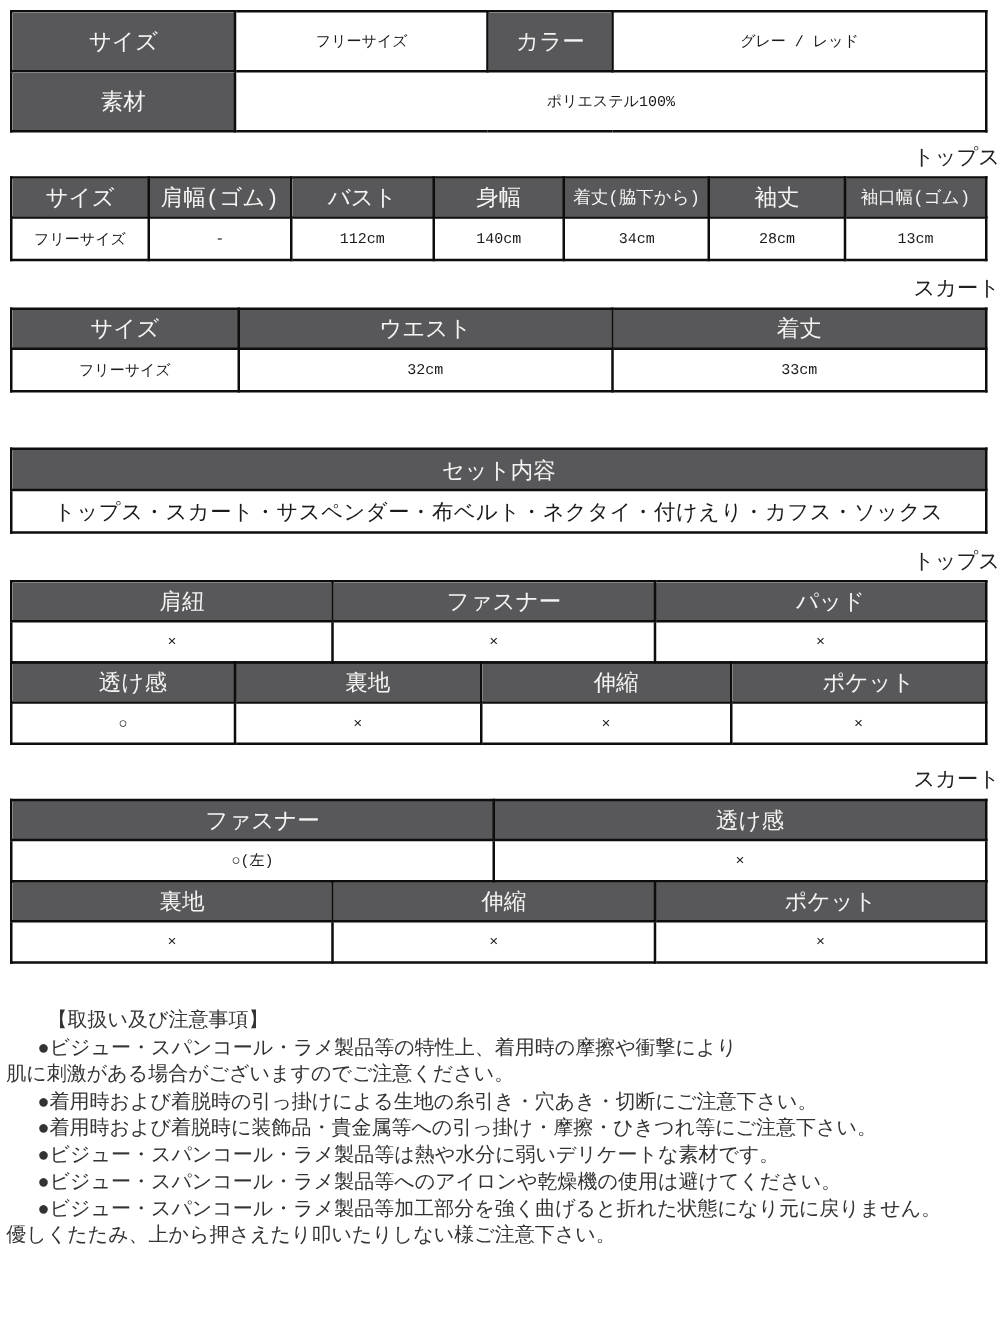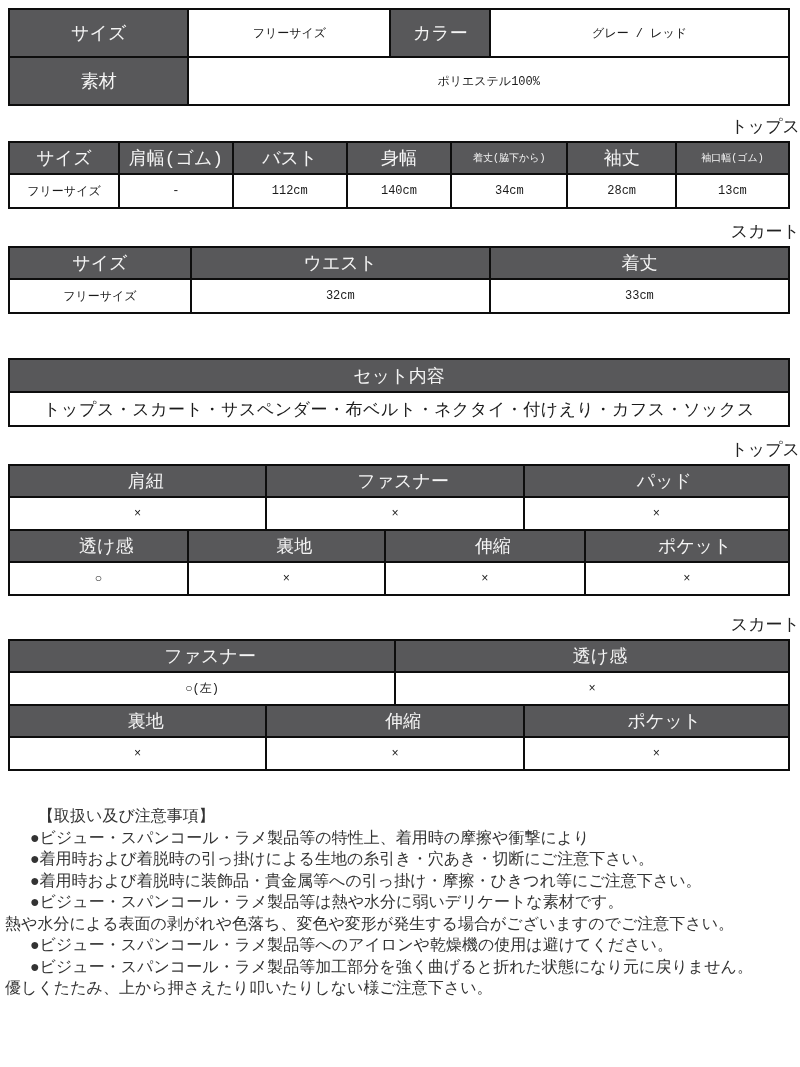--- a/index.html
+++ b/index.html
@@ -27,21 +27,21 @@
     color: #1a1a1a;
     background: #ffffff;
     overflow: hidden;
     white-space: nowrap;
   }
   td.hdr {
     background: #58585a;
     color: #f4f4f4;
     font-size: 18px;
   }
-  td.hdr.small { font-size: 10px; }
+  td.hdr.small { font-size: 14px; }
 
   .spec-table td { height: 48px; }
 
   .measure-table td.hdr { height: 32px; }
   .measure-table td.val { height: 34px; }
 
   .section-label {
     font-size: 17px;
     color: #222222;
     line-height: 20px;
@@ -223,22 +223,22 @@
       <td class="val">×</td>
       <td class="val">×</td>
       <td class="val">×</td>
     </tr>
   </tbody>
     </table>
 
   <div class="notes">
     <div class="line-title">【取扱い及び注意事項】</div>
     <div class="line-bullet">●ビジュー・スパンコール・ラメ製品等の特性上、着用時の摩擦や衝撃により</div>
+    <div class="line-wrap">肌に刺激がある場合がございますのでご注意ください。</div>
     <div class="line-bullet">●着用時および着脱時の引っ掛けによる生地の糸引き・穴あき・切断にご注意下さい。</div>
     <div class="line-bullet">●着用時および着脱時に装飾品・貴金属等への引っ掛け・摩擦・ひきつれ等にご注意下さい。</div>
     <div class="line-bullet">●ビジュー・スパンコール・ラメ製品等は熱や水分に弱いデリケートな素材です。</div>
-    <div class="line-wrap">熱や水分による表面の剥がれや色落ち、変色や変形が発生する場合がございますのでご注意下さい。</div>
     <div class="line-bullet">●ビジュー・スパンコール・ラメ製品等へのアイロンや乾燥機の使用は避けてください。</div>
     <div class="line-bullet">●ビジュー・スパンコール・ラメ製品等加工部分を強く曲げると折れた状態になり元に戻りません。</div>
     <div class="line-wrap">優しくたたみ、上から押さえたり叩いたりしない様ご注意下さい。</div>
   </div>
 
 </div>
 
 </body></html>

